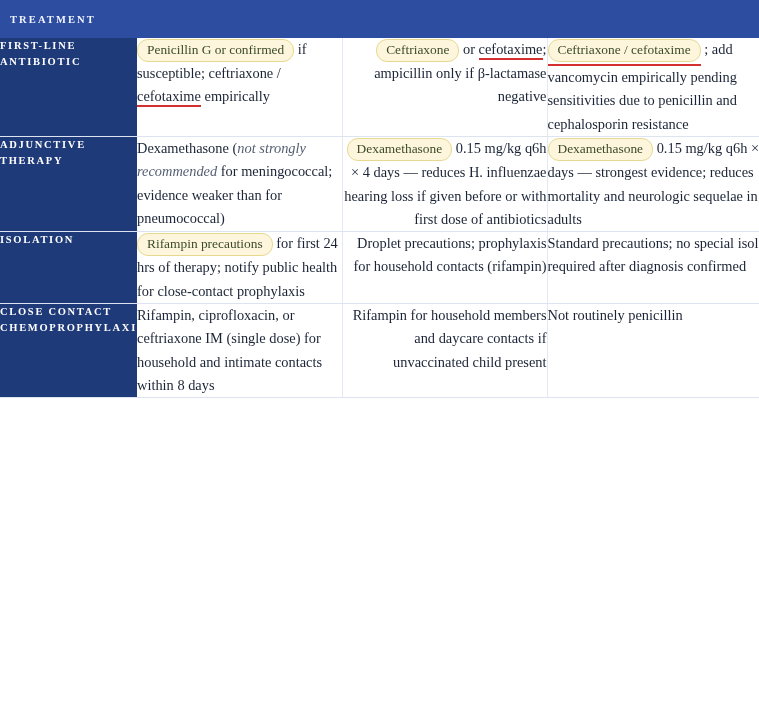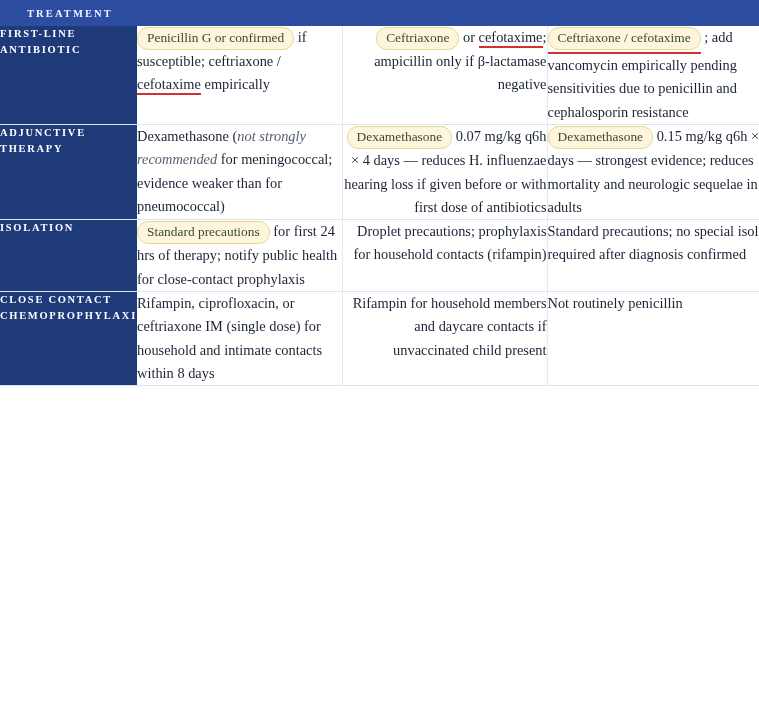--- a/index.html
+++ b/index.html
@@ -15,24 +15,24 @@
   }
   .sheet {
     width: 759px;
     height: 726px;
     position: relative;
     background: #ffffff;
   }
   .header-band {
     background: #2c4da0;
     color: #ffffff;
-    height: 26px;
+    height: 38px;
     display: flex;
     align-items: center;
-    padding-left: 27px;
+    padding-left: 10px;
     box-sizing: border-box;
   }
   .header-band .title {
     font-family: "Liberation Serif", serif;
     font-size: 10.5px;
     letter-spacing: 2.1px;
     font-weight: 700;
     text-transform: uppercase;
     color: #f2f5ff;
   }
@@ -134,34 +134,34 @@
 
     <tr>
       <td class="rowhead">
         <div class="rh-label">ADJUNCTIVE THERAPY</div>
       </td>
       <td class="cell c1">
         <span>Dexamethasone (</span><span class="ital">not strongly recommended</span><span> for meningococcal; evidence weaker than for pneumococcal)</span>
       </td>
       <td class="cell c2">
         <span class="pill">Dexamethasone</span>
-        <span>0.07 mg/kg q6h × 4 days — reduces H. influenzae hearing loss if given before or with first dose of antibiotics</span>
+        <span>0.15 mg/kg q6h × 4 days — reduces H. influenzae hearing loss if given before or with first dose of antibiotics</span>
       </td>
       <td class="cell c3">
         <span class="pill">Dexamethasone</span>
         <span>0.15 mg/kg q6h × 4 days — strongest evidence; reduces mortality and neurologic sequelae in adults</span>
       </td>
     </tr>
 
     <tr>
       <td class="rowhead">
         <div class="rh-label">ISOLATION</div>
       </td>
       <td class="cell c1">
-        <span class="pill">Standard precautions</span>
+        <span class="pill">Rifampin precautions</span>
         <span>for first 24 hrs of therapy; notify public health for close-contact prophylaxis</span>
       </td>
       <td class="cell c2">
         <span>Droplet precautions; prophylaxis for household contacts (rifampin)</span>
       </td>
       <td class="cell c3">
         <span>Standard precautions; no special isolation required after diagnosis confirmed</span>
       </td>
     </tr>
 

